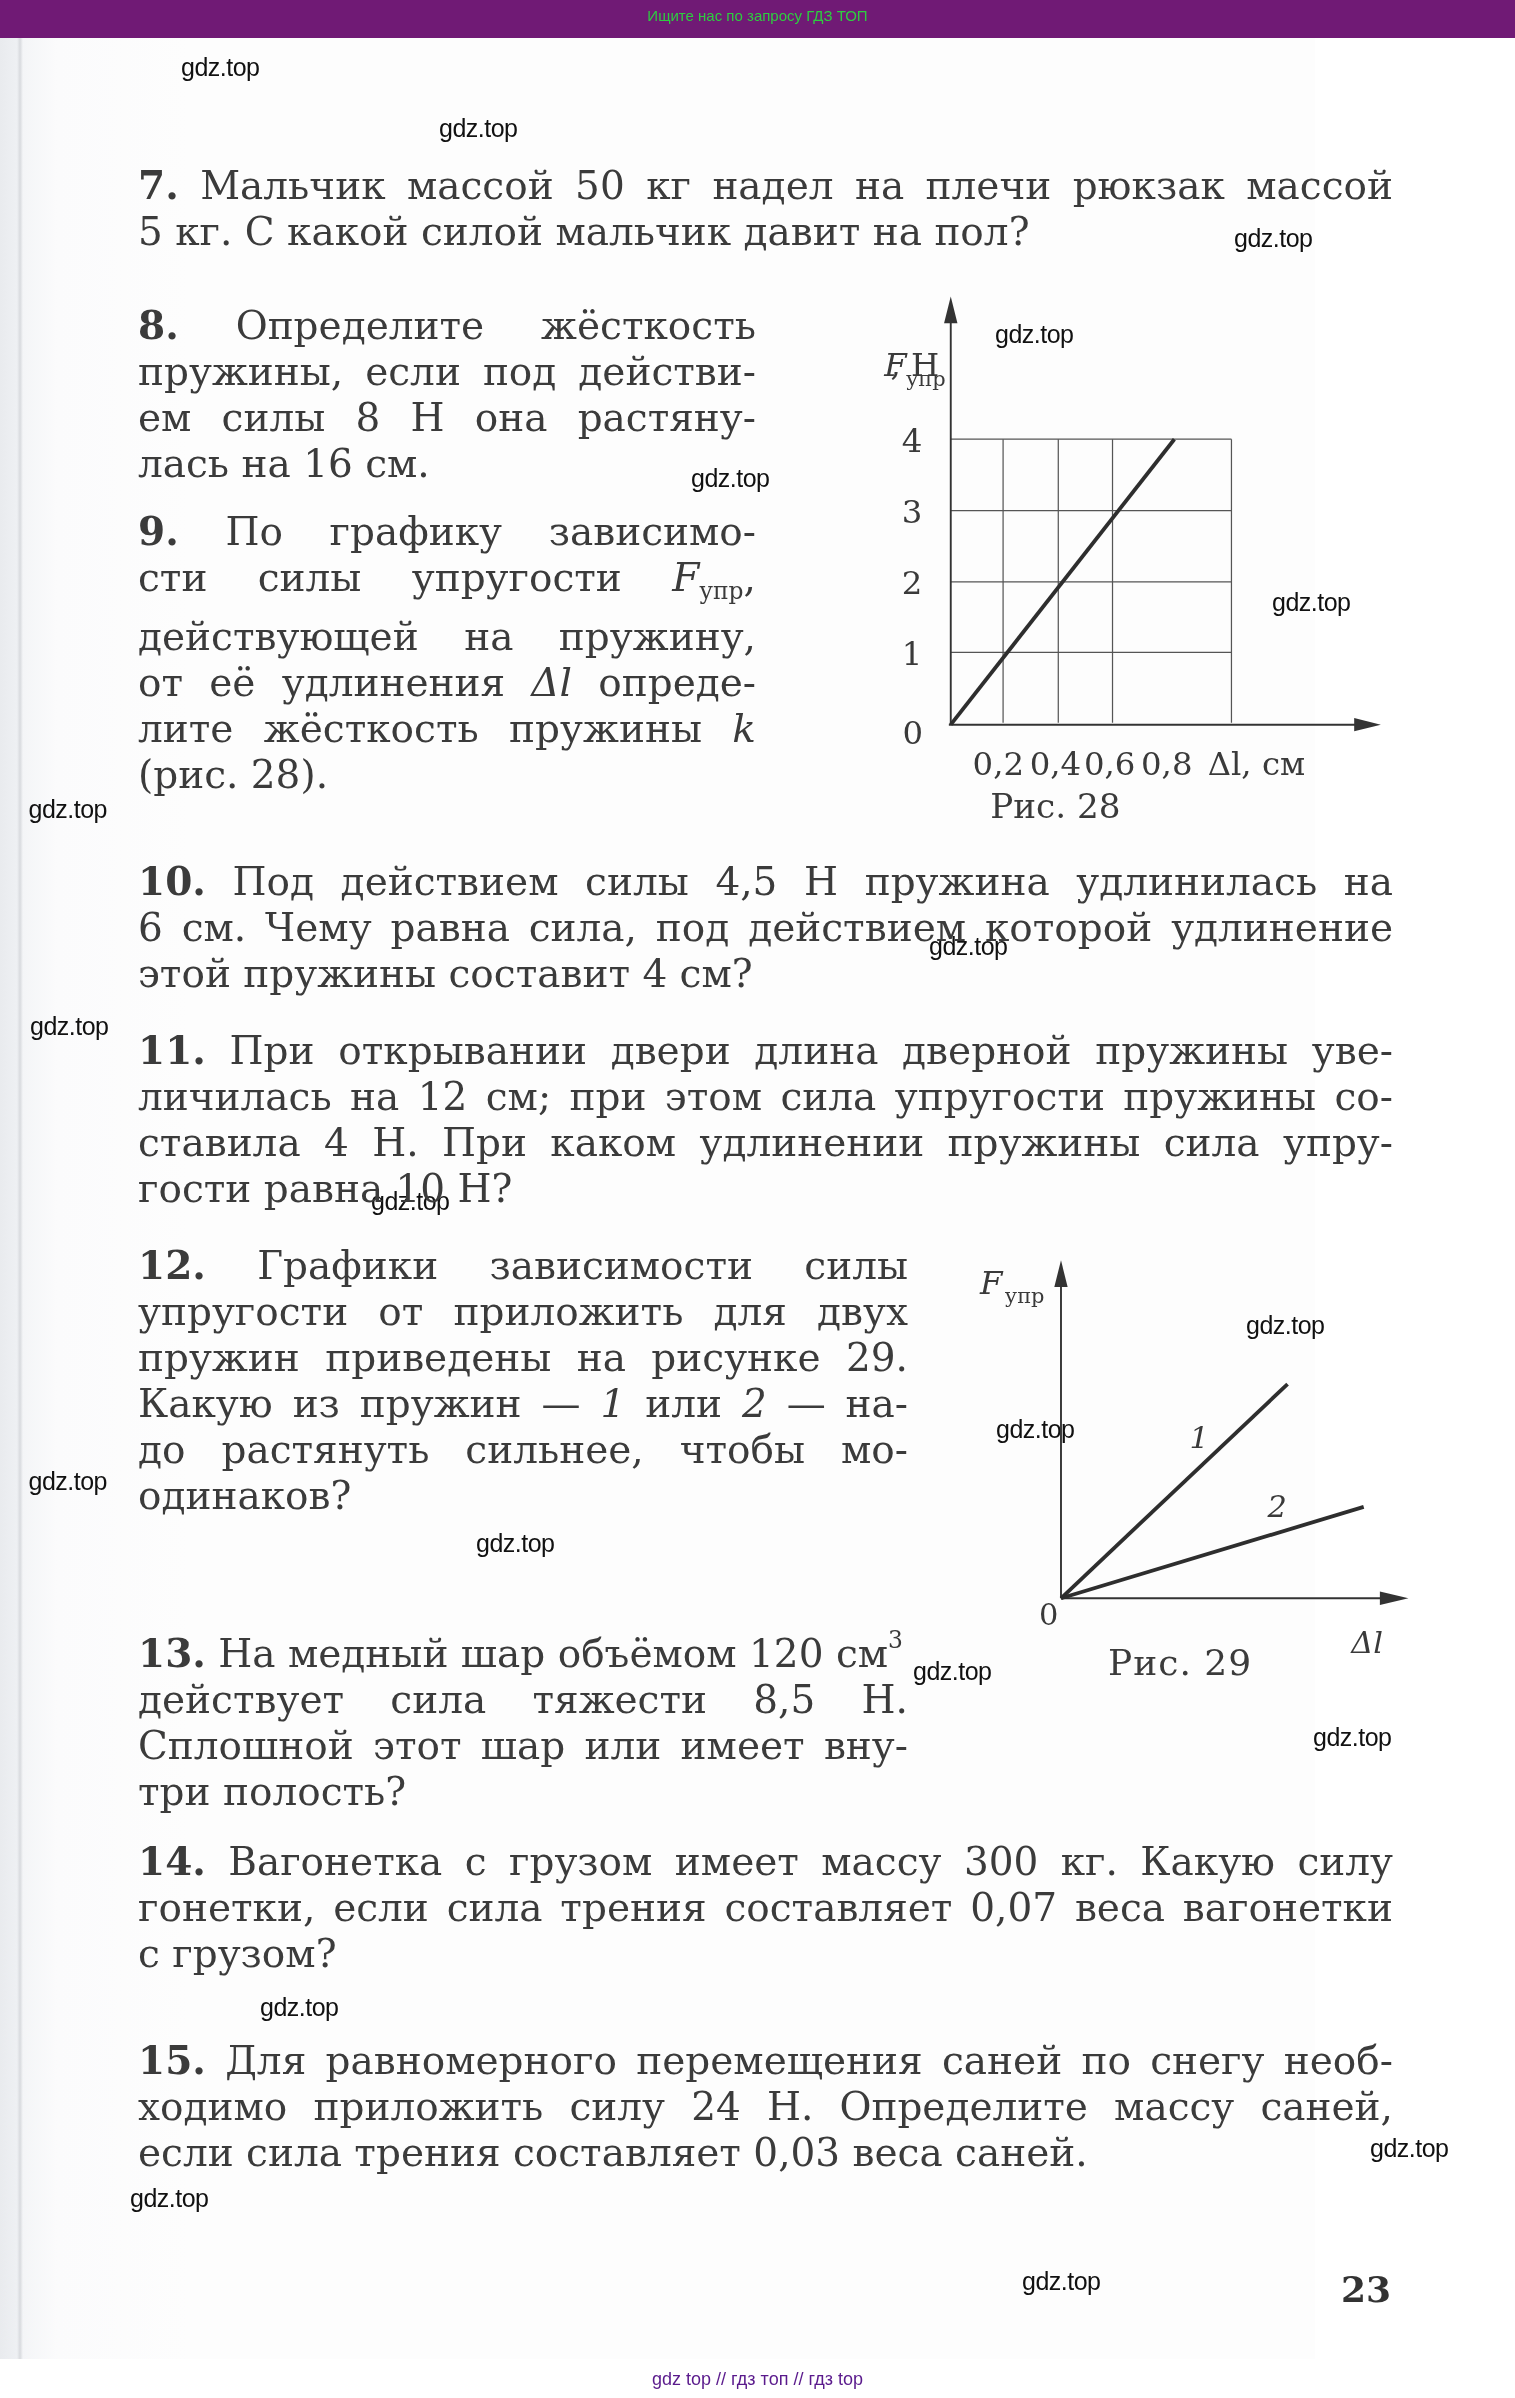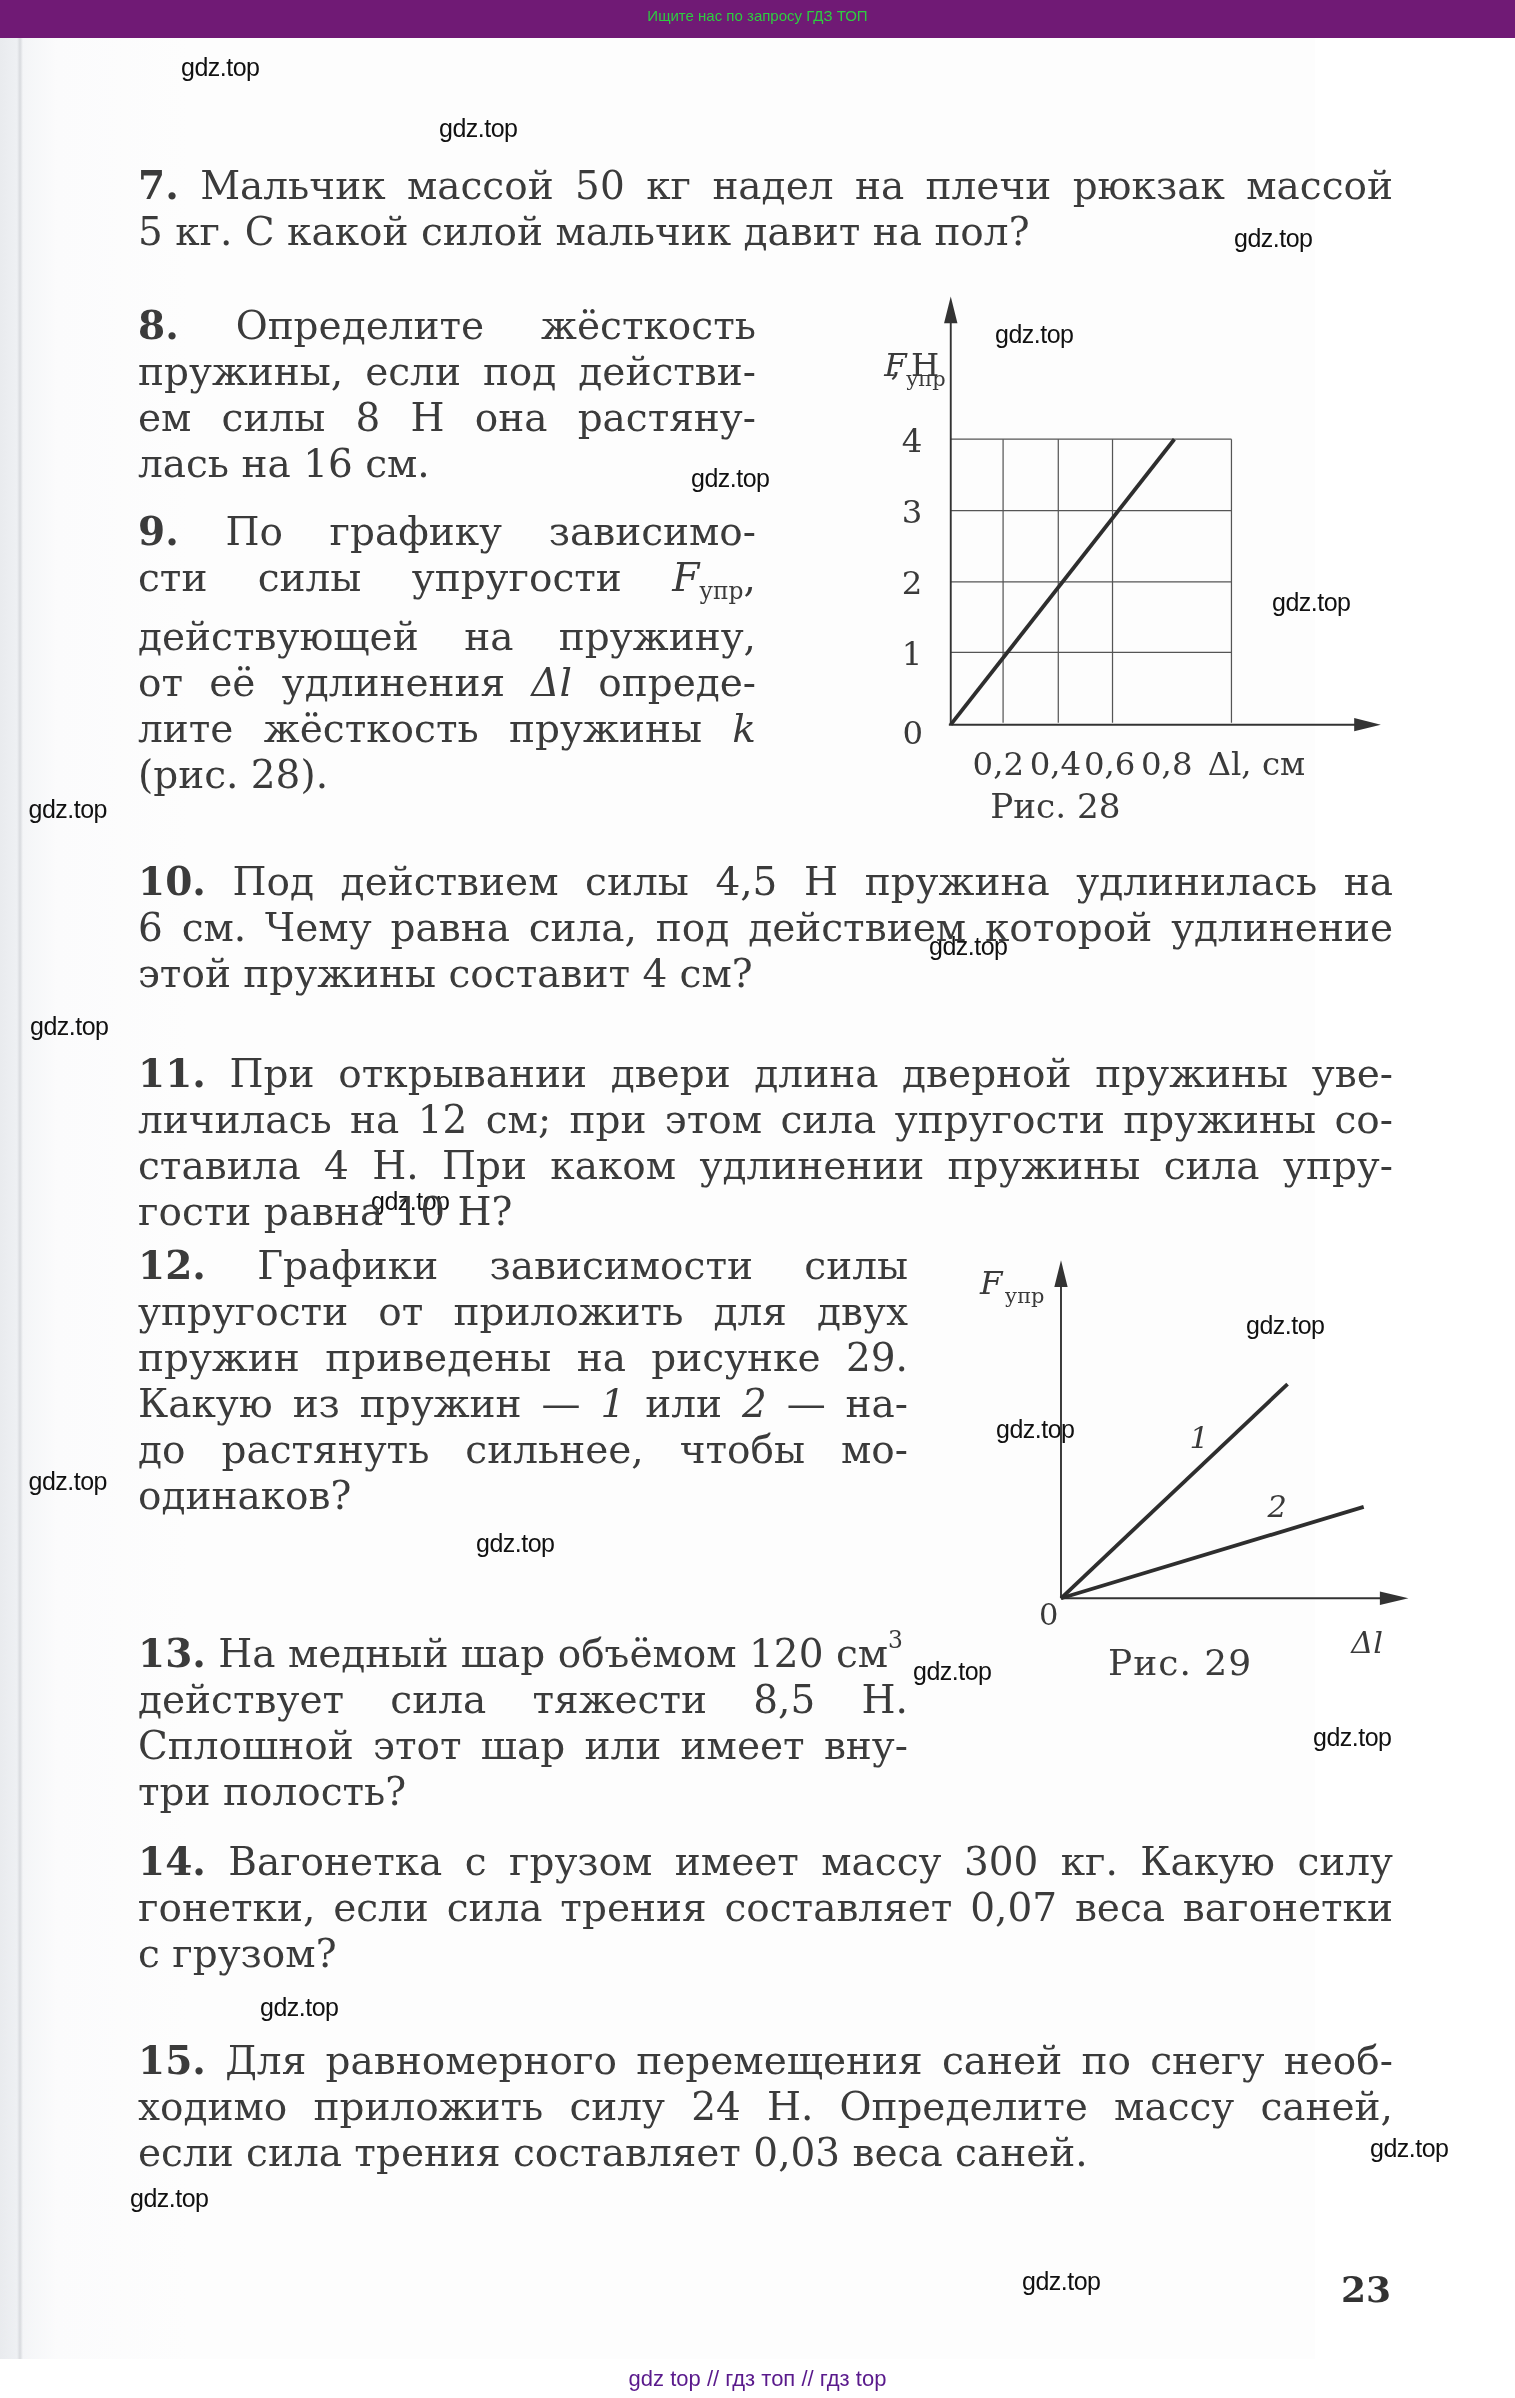--- a/index.html
+++ b/index.html
@@ -35,21 +35,21 @@
   sub { font-size: 0.6em; vertical-align: -0.35em; font-style: normal; }
   sup { font-size: 0.6em; vertical-align: 0.8em; line-height: 0; }
   .fig-caption {
     position: absolute; font-size: 36px; color: #3b3b3b; letter-spacing: 1px;
   }
   .page-number {
     position: absolute; left: 1341px; top: 2230px; font-size: 36px; font-weight: bold; color: #333;
   }
   .footer {
     position: absolute; left: 0; top: 2359px; width: 1515px; height: 40px; background: #ffffff;
-    text-align: center; font-family: "Liberation Sans", sans-serif; font-size: 22px; line-height: 40px;
+    text-align: center; font-family: "Liberation Sans", sans-serif; font-size: 18px; line-height: 40px;
     color: #5a1a8c;
   }
   svg text { font-family: "DejaVu Serif", "Liberation Serif", serif; fill: #3a3a3a; }
 </style>
 </head>
 <body>
 
 <div class="top-banner"><span>Ищите нас по запросу ГДЗ ТОП</span></div>
 
 <div class="page">
@@ -127,21 +127,21 @@
     <text x="440" y="515" font-size="34">Δl, см</text>
     <text x="280" y="560" font-size="36" text-anchor="middle">Рис. 28</text>
   </svg>
 
   <div class="task" style="top:820px">
     <span class="line justify"><span class="num">10.</span> <span>Под действием силы 4,5 Н пружина удлинилась на</span></span>
     <span class="line justify">6 см. Чему равна сила, под действием которой удлинение</span>
     <span class="line">этой пружины составит 4 см?</span>
   </div>
 
-  <div class="task" style="top:1012px">
+  <div class="task" style="top:989px">
     <span class="line justify"><span class="num">11.</span> <span>При открывании двери длина дверной пружины уве-</span></span>
     <span class="line justify">личилась на 12 см; при этом сила упругости пружины со-</span>
     <span class="line justify">ставила 4 Н. При каком удлинении пружины сила упру-</span>
     <span class="line">гости равна 10 Н?</span>
   </div>
 
   <div class="task" style="top:1204px;width:770px">
     <span class="line justify"><span class="num">12.</span> <span>Графики зависимости силы</span></span>
     <span class="line justify">упругости от приложить для двух</span>
     <span class="line justify">пружин приведены на рисунке 29.</span>

